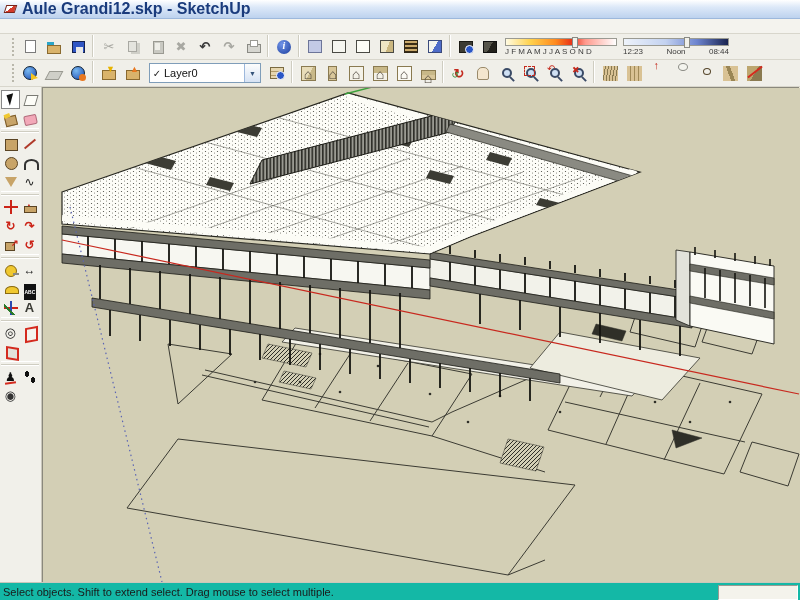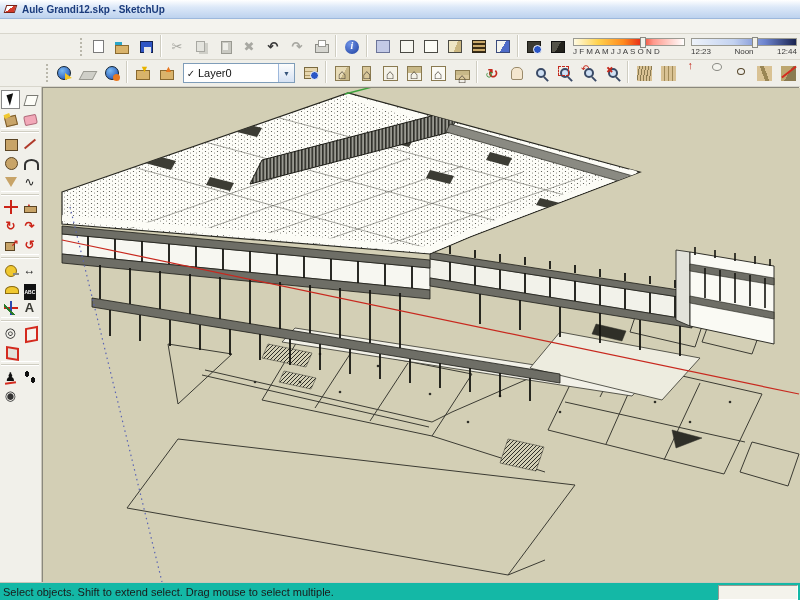--- a/index.html
+++ b/index.html
@@ -6,29 +6,29 @@
     font-family:"Liberation Sans",sans-serif;background:#ece9d8;}
   *{box-sizing:border-box;}
 
   
   #titlebar{height:19px;display:flex;align-items:center;padding-left:4px;
     background:linear-gradient(180deg,#ffffff 0%,#dce8f8 40%,#bdd2ee 100%);
     border-bottom:1px solid #9db8dc;}
   #app-icon{width:13px;height:13px;margin-right:5px;position:relative;flex:0 0 auto;}
   #app-icon .blade{position:absolute;left:1px;top:2px;width:11px;height:8px;
     background:linear-gradient(135deg,#fff 45%,#d43a2a 45%);border:1px solid #7a2418;transform:skewX(-18deg);}
-  #titlebar .title{font-size:10px;font-weight:bold;color:#1a3b7c;}
+  #titlebar .title{font-size:16px;font-weight:bold;color:#1a3b7c;}
 
   
   #menubar{height:15px;display:flex;align-items:center;background:#f4f3ee;
     border-bottom:1px solid #d8d6cc;padding-left:4px;}
   #menubar span{font-size:11px;color:#222;padding:0 8px;cursor:default;}
 
   
-  .toolbar{display:flex;align-items:center;background:#f0efe9;border-bottom:1px solid #d8d6cc;padding-left:10px;justify-content:flex-end;}
+  .toolbar{display:flex;align-items:center;background:#f0efe9;border-bottom:1px solid #d8d6cc;padding-left:10px;}
   #toolbar1{height:26px;}
   #toolbar2{height:27px;}
   .grip{width:4px;height:18px;margin:0 2px;border-left:2px dotted #b9b7ab;flex:0 0 auto;}
   .tb{width:24px;height:24px;border:1px solid transparent;background:transparent;
     display:flex;align-items:center;justify-content:center;padding:0;flex:0 0 auto;}
   .tsep{width:7px;height:22px;border:none;background:
     linear-gradient(90deg,transparent 2px,#cfcdc1 2px,#cfcdc1 3px,#ffffff 3px,#ffffff 4px,transparent 4px);
     flex:0 0 auto;padding:0;}
   .g{display:block;width:15px;height:15px;position:relative;font-size:13px;line-height:15px;text-align:center;}
 
@@ -277,21 +277,21 @@
         <span id="month-labels" data-name="month-labels">J F M A M J J A S O N D</span>
       </div>
   </div>
   <div class="shadow-widget" data-name="shadow-time-slider">
     <div class="slider-strip" id="time-strip" data-name="time-slider-track">
       <span class="thumb" style="left:58%" data-name="time-slider-thumb"></span>
     </div>
     <div class="slider-labels">
       <span data-name="time-start-label">12:23</span>
       <span data-name="time-noon-label">Noon</span>
-      <span data-name="time-end-label">12:44</span>
+      <span data-name="time-end-label">08:44</span>
     </div>
   </div>
 </div>
 
 <div id="toolbar2" class="toolbar" data-name="toolbar-google-views-camera-sandbox">
   <span class="grip" data-name="toolbar-grip"></span>
   <span style="display:flex">
 
   <button class="tb" data-name="get-current-view-icon" title="Get Current View">
         <span class="g"></span>

